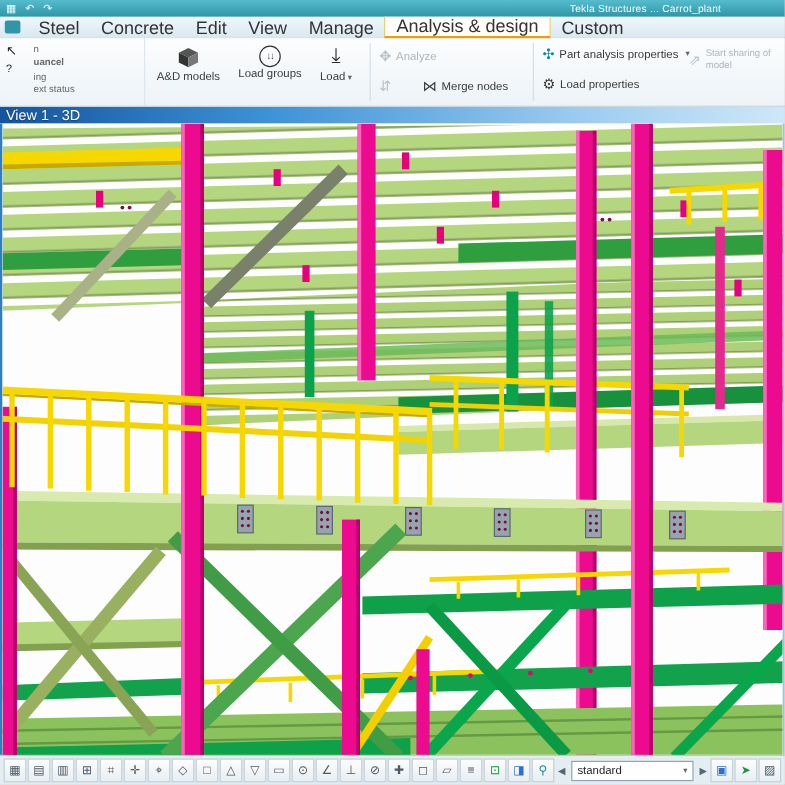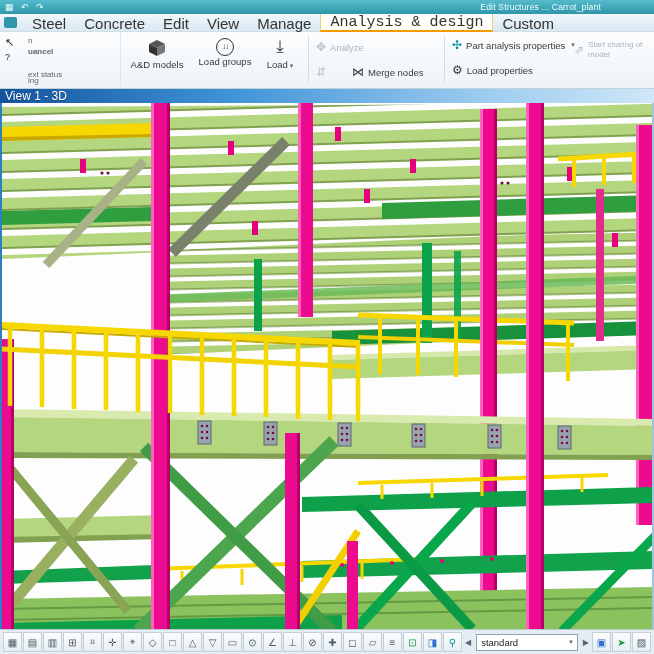--- a/index.html
+++ b/index.html
@@ -8,21 +8,21 @@
 
   
   .titlebar{height:14px;background:linear-gradient(#56bccd,#2e96a8);display:flex;align-items:center;padding:0 5px;color:#eafcff;font-size:9px;flex:0 0 14px;}
   .qat span{margin-right:5px;cursor:default;}
   .title-text{margin-left:auto;margin-right:48px;font-size:8.5px;letter-spacing:.2px;color:#f2feff;white-space:nowrap;}
 
   
   .menubar{height:17px;flex:0 0 17px;background:linear-gradient(#f0f7fb,#d9e8f1);border-bottom:1px solid #cfdde6;display:flex;align-items:stretch;font-size:15px;color:#333;}
   .appicon{width:13px;height:11px;background:#2e96a8;margin:3px 6px 0 4px;border-radius:2px;}
   .tab{padding:1px 9px 0;display:flex;align-items:center;cursor:default;white-space:nowrap;}
-  .tab.active{background:#fffefb;border-left:1px solid #e8cd7a;border-right:1px solid #e8cd7a;border-bottom:2px solid #f59b00;margin-bottom:-1px;font-family:Liberation Mono, monospace;}
+  .tab.active{background:#fffefb;border-left:1px solid #e8cd7a;border-right:1px solid #e8cd7a;border-bottom:2px solid #f59b00;margin-bottom:-1px;}
 
   
   .ribbon{height:56px;flex:0 0 56px;position:relative;background:linear-gradient(#fcfdfe,#edf3f7);border-bottom:1px solid #c2d2da;color:#3a3a3a;}
   .rbtn{position:absolute;text-align:center;font-size:9.5px;line-height:11px;cursor:default;}
   .rbtn .ric{display:block;height:24px;line-height:24px;font-size:17px;color:#2f2f2f;}
   .inlbtn{position:absolute;display:flex;align-items:center;font-size:9.5px;gap:4px;white-space:nowrap;cursor:default;}
   .inlbtn .ric{font-size:12px;}
   .grayed{color:#adb6bd;}
   .grayed .ric{color:#b9c2c9;}
   .teal{color:#0a8f9c;}
@@ -54,42 +54,42 @@
 <body>
 
 <div class="app">
 
   <div class="titlebar">
     <div class="qat">
       <span>▦</span>
       <span>↶</span>
       <span>↷</span>
     </div>
-    <div class="title-text">Edit Structures ... Carrot_plant</div>
+    <div class="title-text">Tekla Structures ... Carrot_plant</div>
   </div>
 
   <div class="menubar">
     <div class="appicon"></div>
     <div class="tab">Steel</div>
     <div class="tab">Concrete</div>
     <div class="tab">Edit</div>
     <div class="tab">View</div>
     <div class="tab">Manage</div>
     <div class="tab active">Analysis &amp; design</div>
     <div class="tab">Custom</div>
   </div>
 
   <div class="ribbon">
 
     <div class="stub">
       <span class="ptr">↖</span>
       <span class="ptr2">?</span>
       <span class="frag" style="top:4px;">n</span>
       <span class="frag" style="top:15px;font-weight:bold;">uancel</span>
-      <span class="frag" style="top:44px;">ing</span>
+      <span class="frag" style="top:28px;">ing</span>
       <span class="frag" style="top:38px;">ext status</span>
     </div>
 
     <div class="rbtn" style="left:128px;top:3px;width:58px;">
       <span class="ric">
         <svg width="20" height="20" viewBox="0 0 20 20" style="vertical-align:middle;">
           <polygon points="10,2 18,6 10,10 2,6" fill="#555"></polygon>
           <polygon points="2,6 10,10 10,18 2,14" fill="#333"></polygon>
           <polygon points="18,6 10,10 10,18 18,14" fill="#777"></polygon>
         </svg>

